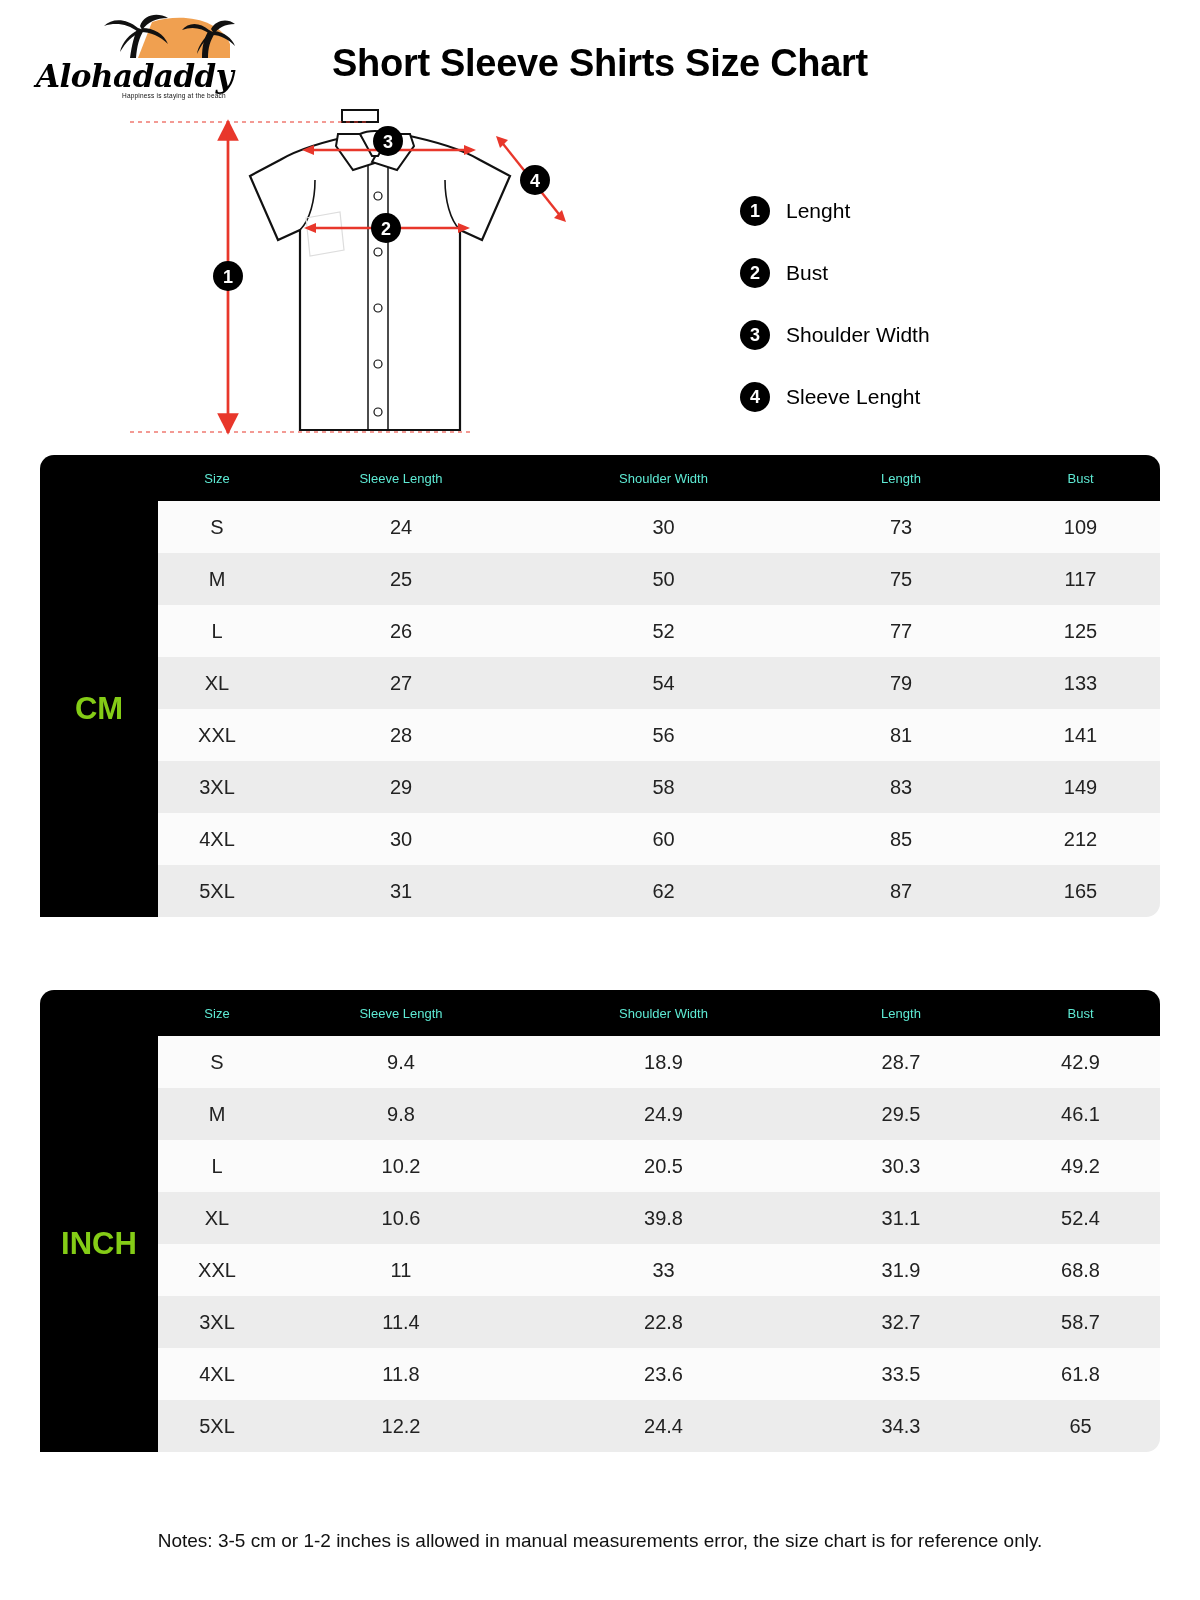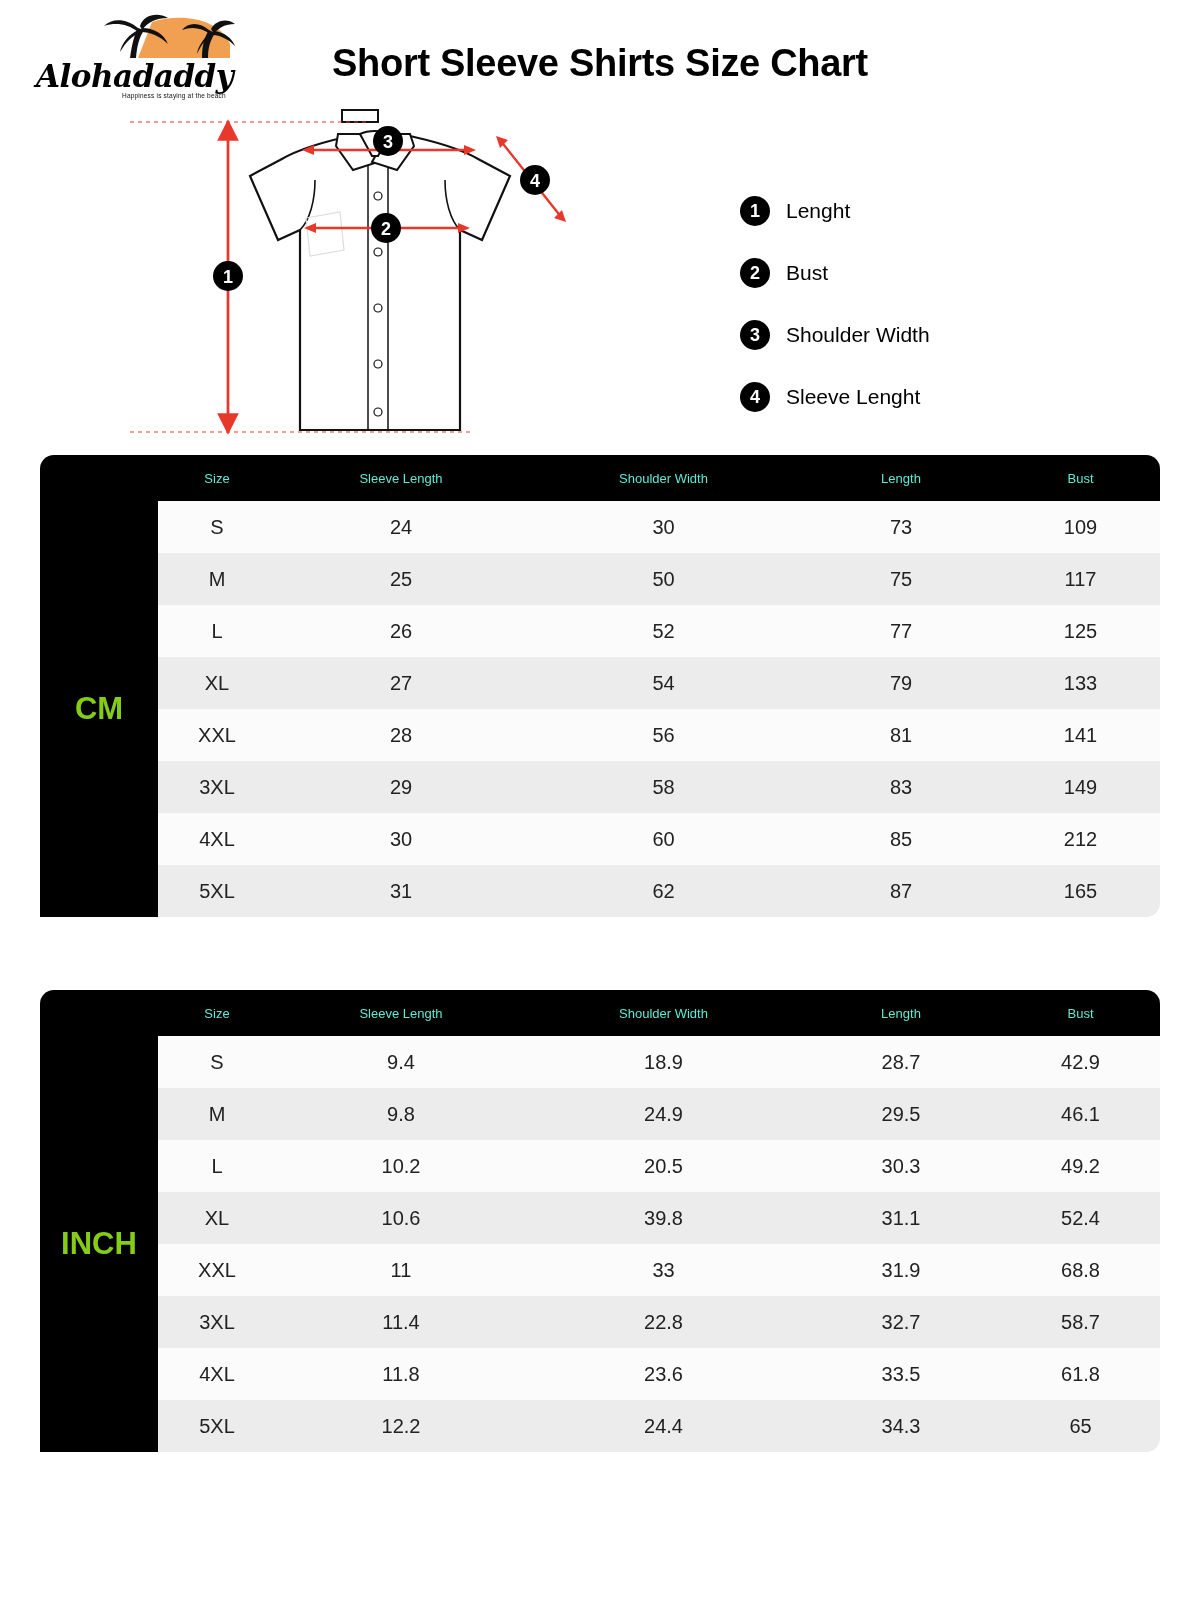--- a/index.html
+++ b/index.html
@@ -447,14 +447,15 @@
           <td>5XL</td>
           <td>12.2</td>
           <td>24.4</td>
           <td>34.3</td>
           <td>65</td>
         </tr>
       </tbody>
     </table>
   </div>
 
+  <div class="notes">Notes: 3-5 cm or 1-2 inches is allowed in manual measurements error, the size chart is for reference only.</div>
 
 </div>
 
 </body></html>

